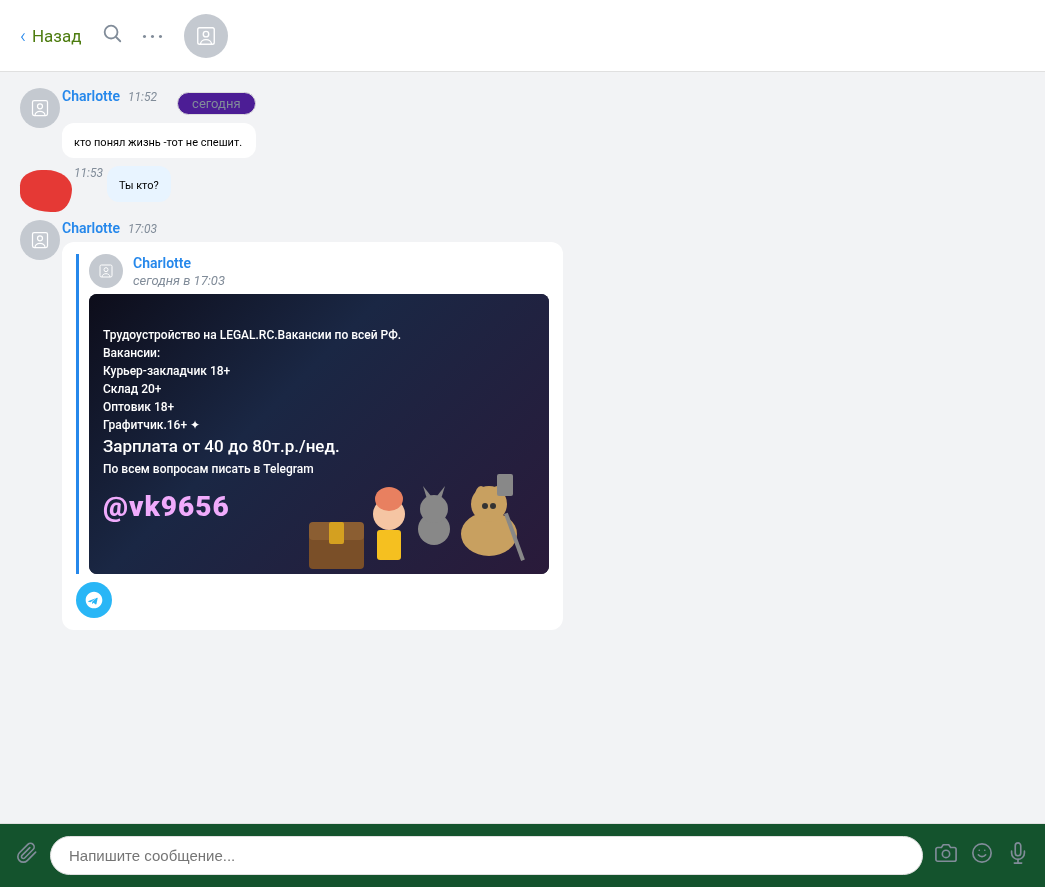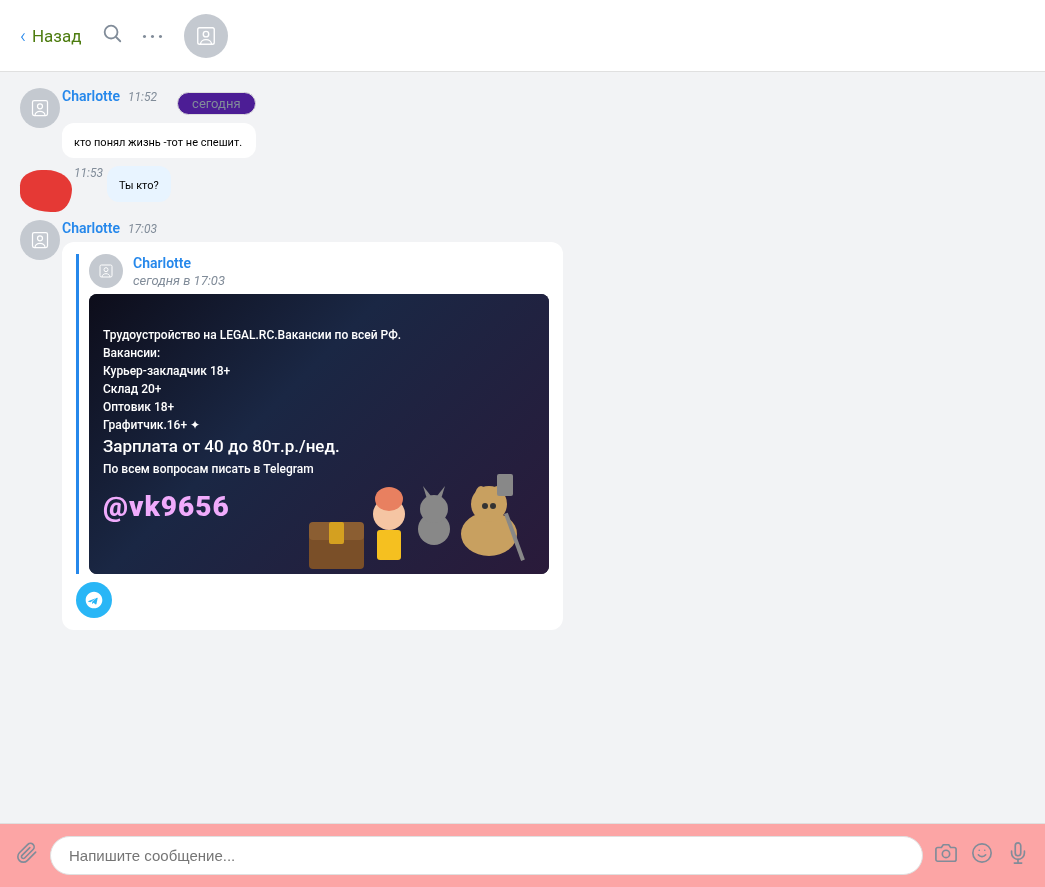--- a/index.html
+++ b/index.html
@@ -216,21 +216,21 @@
       border-radius: 50%;
       display: flex;
       align-items: center;
       justify-content: center;
       color: white;
       font-size: 18px;
     }
 
     
     .input-bar {
-      background: #fca5a5;
+      background: #14532d;
       border-top: 1px solid #e0e0e0;
       display: flex;
       align-items: center;
       padding: 10px 16px;
       gap: 12px;
       height: 64px;
       flex-shrink: 0;
     }
     .input-icon {
       color: #818c99;

